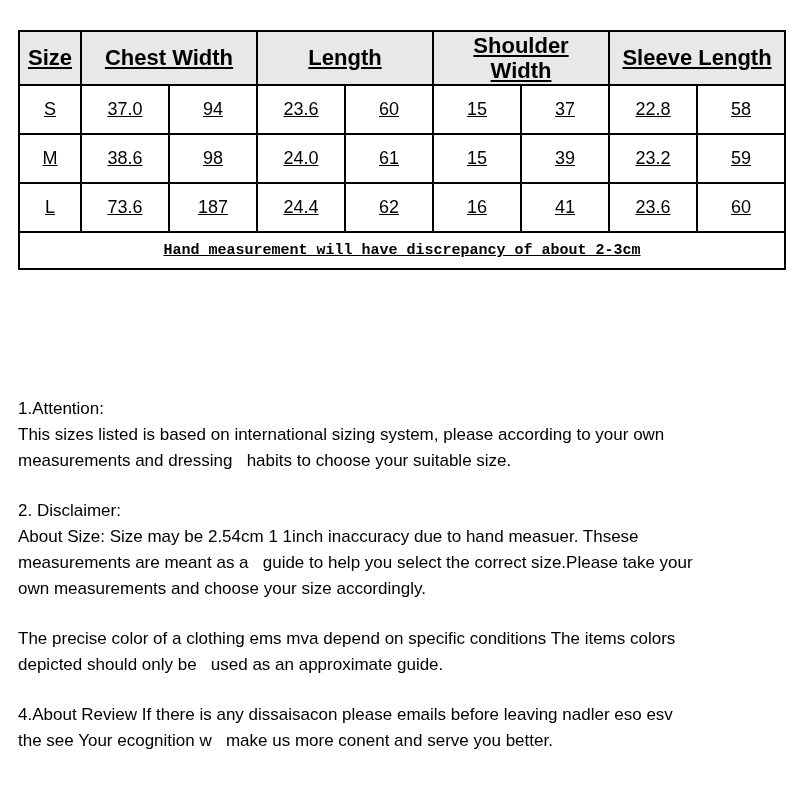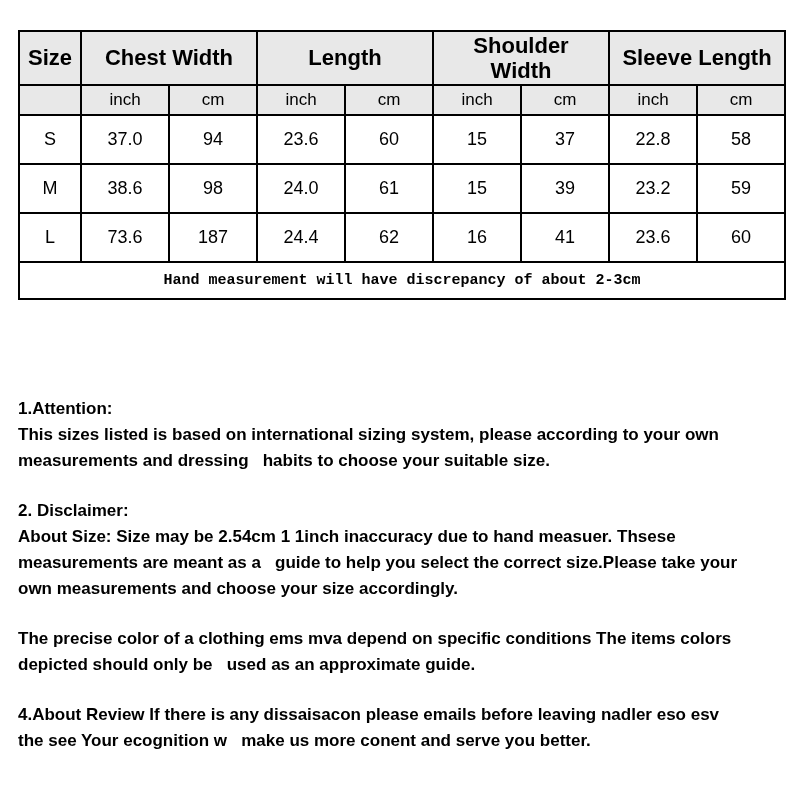--- a/index.html
+++ b/index.html
@@ -13,20 +13,21 @@
     overflow: hidden;
   }
   .page { position: relative; width: 800px; height: 800px; }
 
   table.size-table {
     position: absolute;
     left: 18px; top: 30px;
     width: 768px;
     border-collapse: collapse;
     table-layout: fixed;
+    text-decoration: underline;
   }
   .size-table th, .size-table td {
     border: 2px solid #000000;
     text-align: center;
     vertical-align: middle;
     padding: 0;
     overflow: hidden;
   }
   col.c-size { width: 62px; }
   col.c-val  { width: 88px; }
@@ -59,21 +60,21 @@
     letter-spacing: 0px;
   }
 
   .notes {
     position: absolute;
     left: 18px; top: 396px;
     width: 764px;
     font-size: 17px;
     line-height: 26px;
   }
-  .note { margin: 0 0 24px 0; font-weight: bold; }
+  .note { margin: 0 0 24px 0; }
   .note-heading, .note-body { white-space: pre-wrap; }
   .note-heading:empty { display: none; }
 </style>
 </head>
 <body>
 
 <div class="page">
 
   <table class="size-table">
     <colgroup>
@@ -91,31 +92,20 @@
     <tbody>
         <tr class="group-row">
       <th>Size</th>
       <th colspan="2">Chest Width</th>
       <th colspan="2">Length</th>
       <th colspan="2">Shoulder
 Width</th>
       <th colspan="2">Sleeve Length</th>
     </tr>
 
-    <tr class="unit-row">
-      <th></th>
-      <th>inch</th>
-      <th>cm</th>
-      <th>inch</th>
-      <th>cm</th>
-      <th>inch</th>
-      <th>cm</th>
-      <th>inch</th>
-      <th>cm</th>
-    </tr>
 
     <tr class="data-row">
       <td>S</td>
       <td>37.0</td>
       <td>94</td>
       <td>23.6</td>
       <td>60</td>
       <td>15</td>
       <td>37</td>
       <td>22.8</td>

